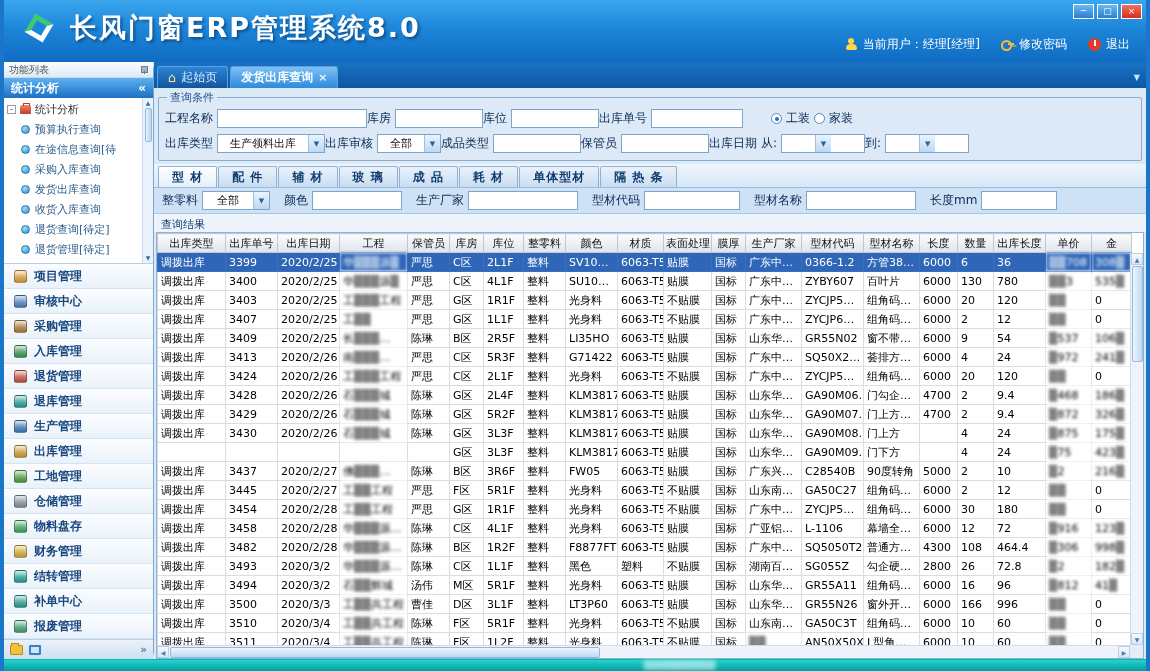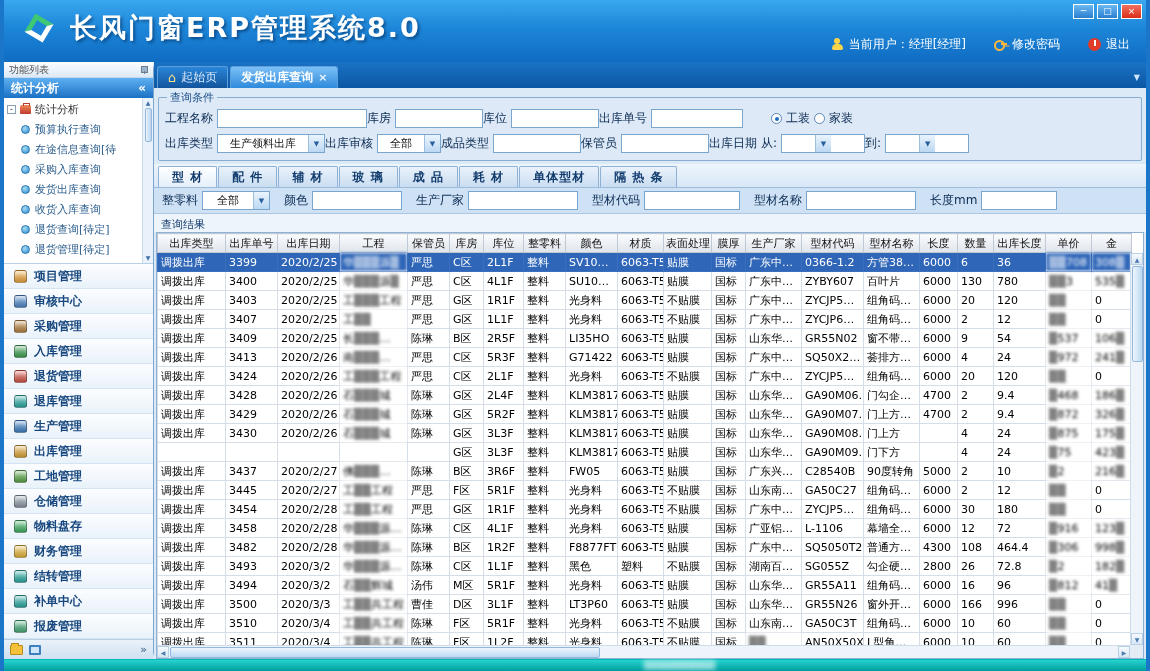--- a/index.html
+++ b/index.html
@@ -10,21 +10,21 @@
 
   
   .titlebar { height:62px; background:linear-gradient(#3aa7f0 0%, #1d86d8 45%, #0f6cc2 100%); position:relative; flex:none; }
   .win-controls { position:absolute; top:4px; right:4px; display:flex; gap:3px; }
   .wbtn { width:21px; height:15px; border:1px solid #ffffff; background:linear-gradient(#6cb9f2,#2a7fd0);
           color:#fff; font-size:9px; line-height:13px; text-align:center; cursor:pointer; }
   .wbtn.close { background:linear-gradient(#f1705e,#d92e1a); }
   .brand { position:absolute; left:14px; top:7px; display:flex; align-items:center; gap:10px; }
   .app-title { font-size:27px; font-weight:bold; color:#ffffff; letter-spacing:2px;
                text-shadow:2px 2px 3px rgba(0,40,90,.55); }
-  .userbar { position:absolute; right:16px; bottom:9px; display:flex; align-items:flex-start; gap:28px;
+  .userbar { position:absolute; right:16px; bottom:9px; display:flex; align-items:flex-start; gap:21px;
              color:#fff; font-size:12px; }
   .userbar .u-item { display:flex; align-items:center; gap:5px; cursor:pointer; }
   .ic-user { width:13px; height:13px; position:relative; display:inline-block; }
   .ic-user::before { content:""; position:absolute; left:3.5px; top:0; width:6px; height:6px; border-radius:50%; background:#ffd54a; }
   .ic-user::after { content:""; position:absolute; left:1px; top:6px; width:11px; height:6px; border-radius:5px 5px 2px 2px; background:#ffd54a; }
   .ic-key { width:13px; height:13px; position:relative; display:inline-block; }
   .ic-key::before { content:""; position:absolute; left:0; top:2px; width:7px; height:7px; border:2px solid #ffb83d; border-radius:50%; }
   .ic-key::after { content:""; position:absolute; left:7px; top:5px; width:6px; height:2px; background:#ffb83d; box-shadow:3px 2px 0 -0.5px #ffb83d; }
   .ic-power { width:13px; height:13px; border-radius:50%; background:#e23c28; position:relative; display:inline-block; }
   .ic-power::after { content:""; position:absolute; left:5.5px; top:2px; width:2px; height:6px; background:#fff; }

